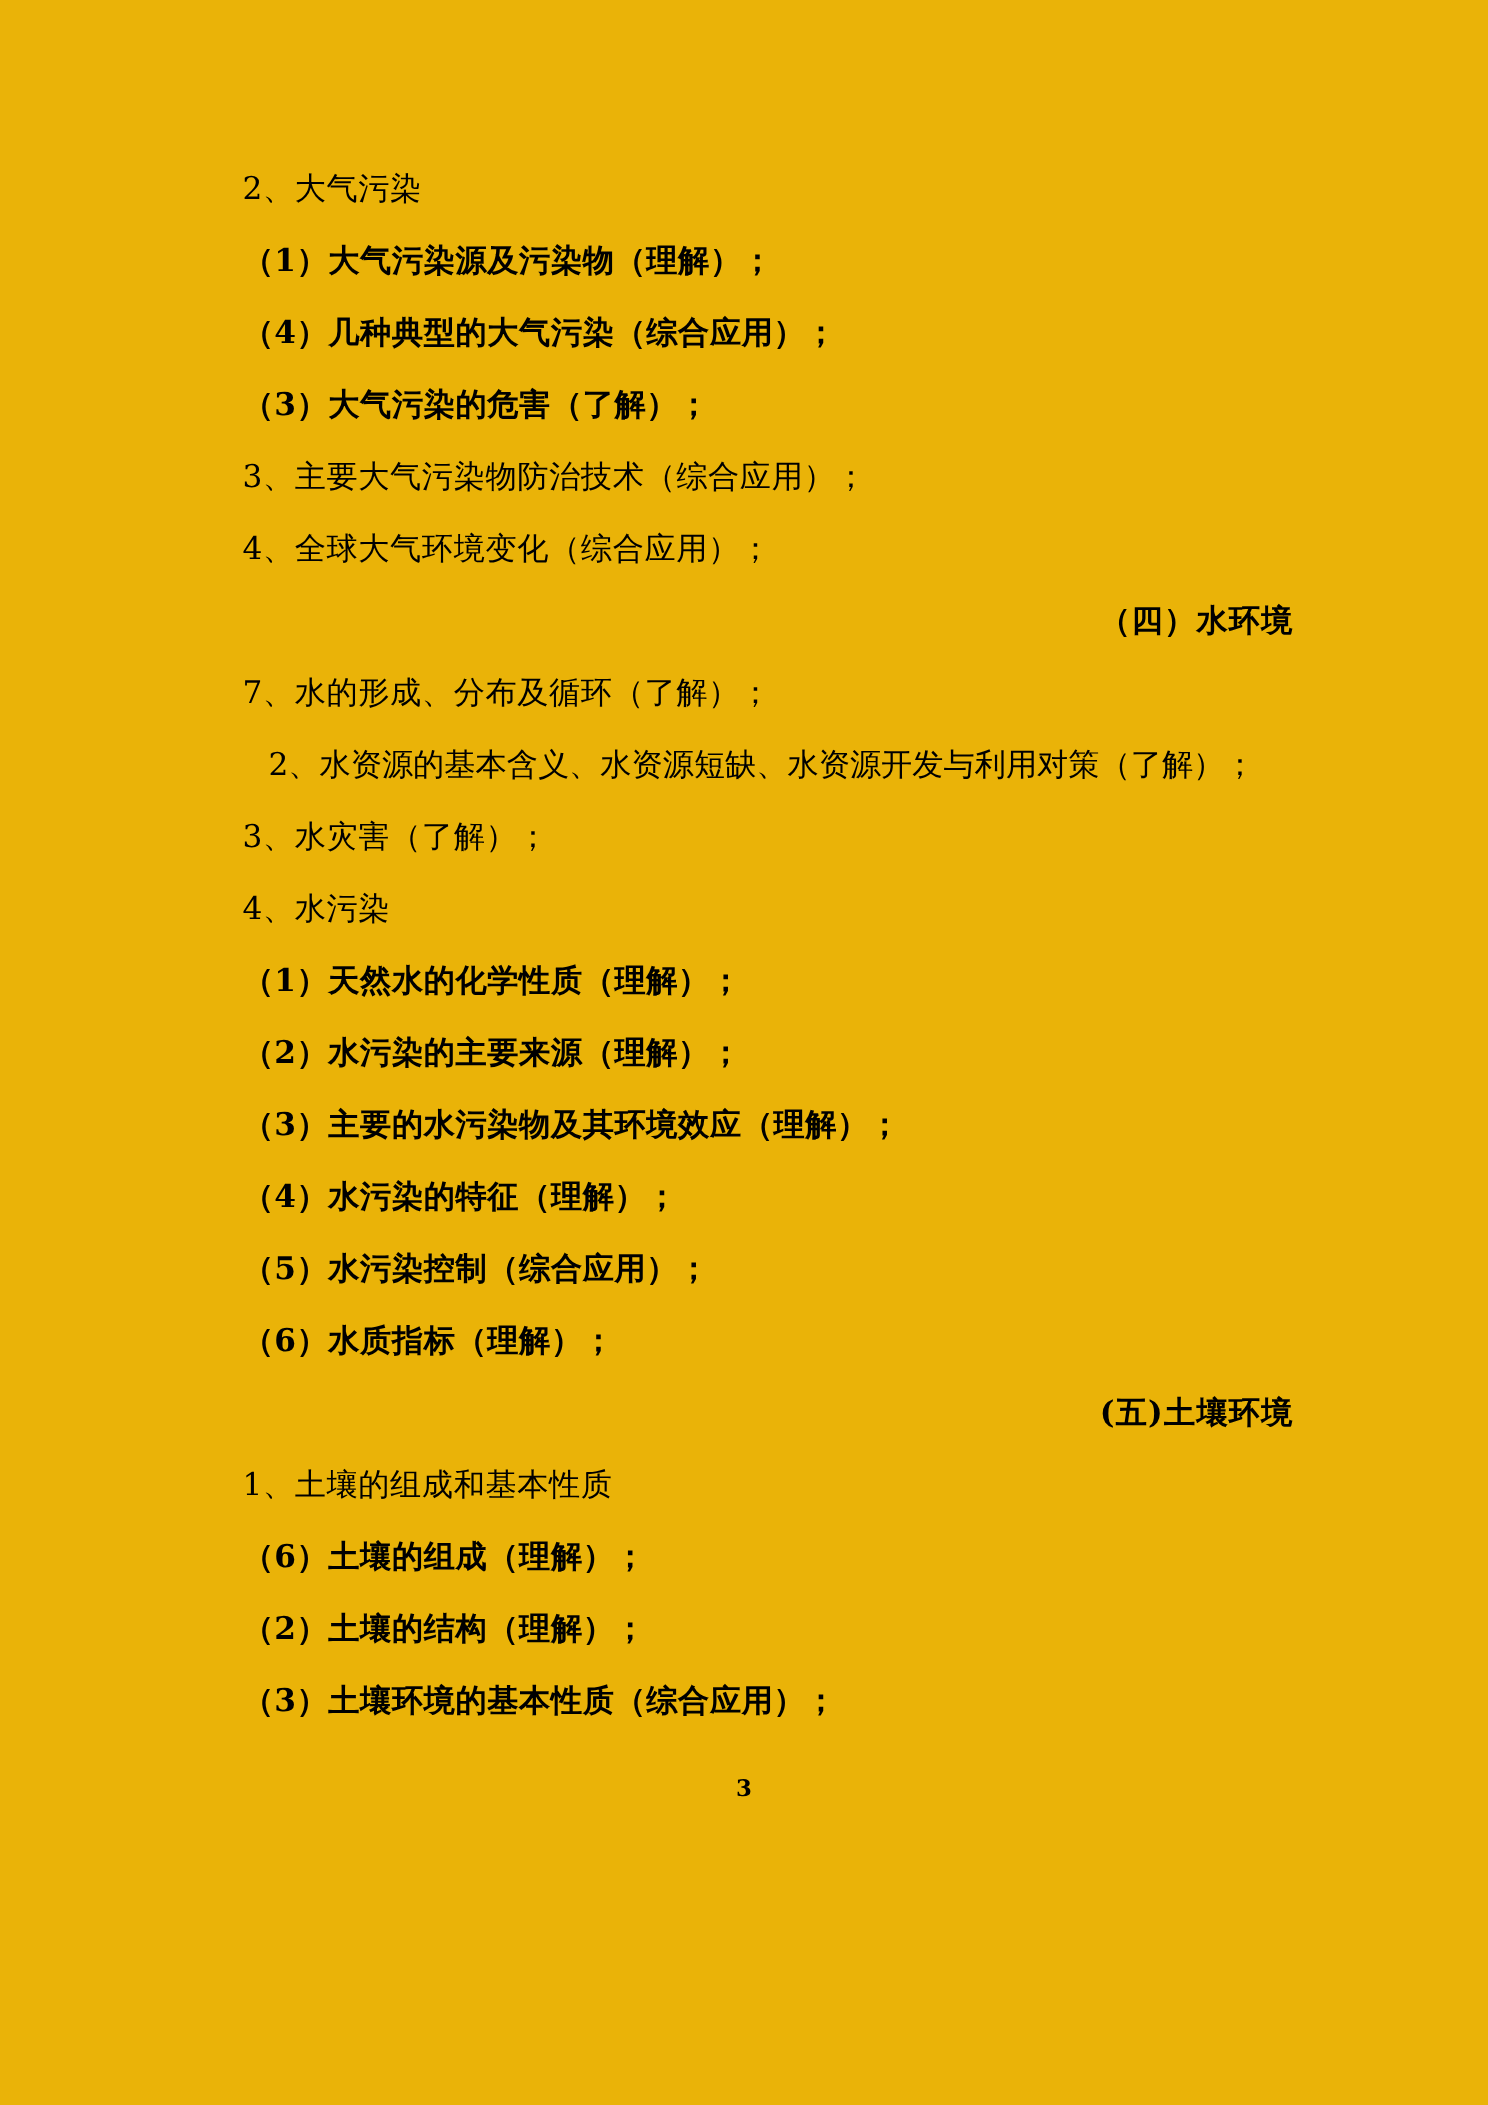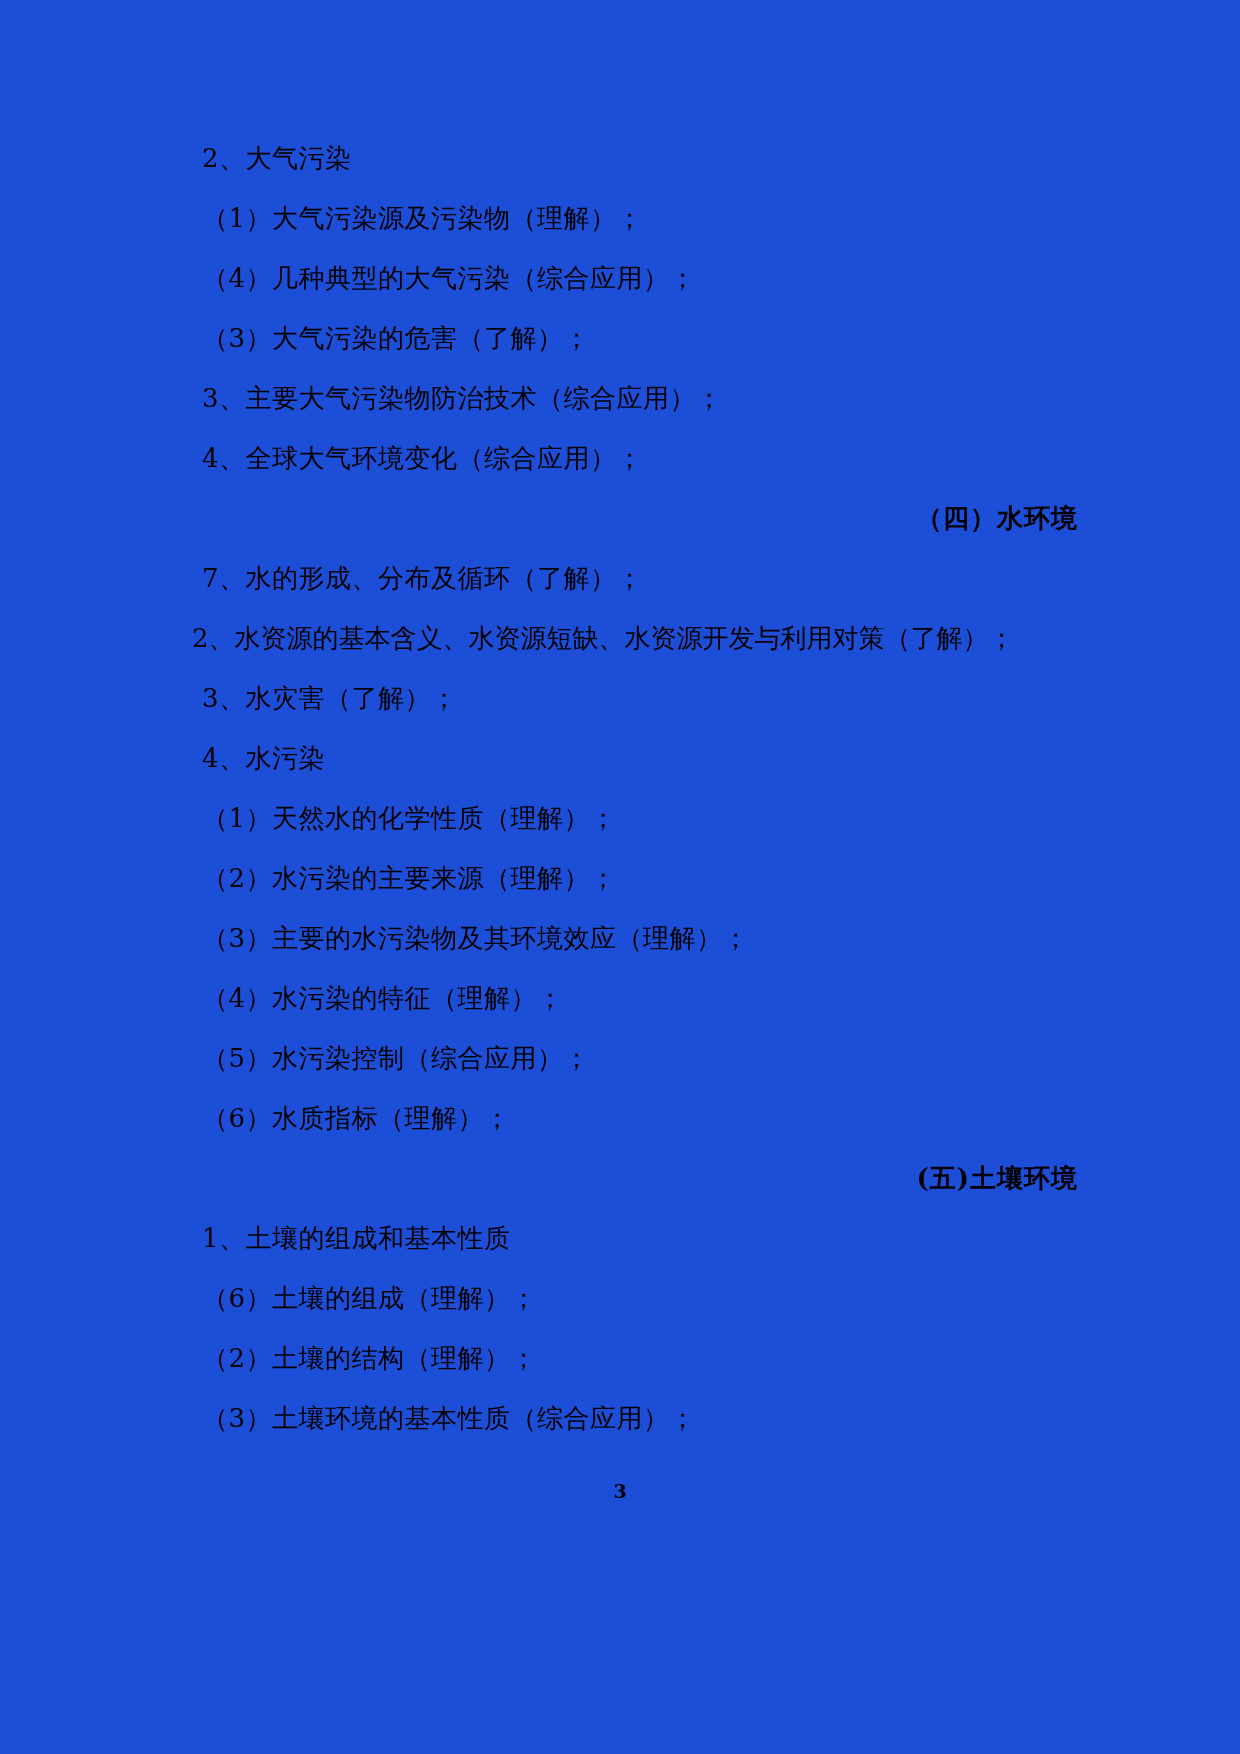--- a/index.html
+++ b/index.html
@@ -5,21 +5,21 @@
   html, body {
     margin: 0;
     padding: 0;
     background: #ffffff;
   }
   .page {
     position: relative;
     width: 1240px;
     height: 1754px;
     margin: 0 auto;
-    background: #1d4ed8;
+    background: #eab308;
     box-sizing: border-box;
     font-family: "DejaVu Serif", "Liberation Serif", serif;
     color: #000000;
   }
   .content {
     position: absolute;
     left: 168px;
     top: 128px;
     width: 910px;
   }
@@ -27,30 +27,32 @@
     font-size: 26px;
     line-height: 60px;
     letter-spacing: 0.5px;
     white-space: nowrap;
   }
   .lvl1 {
     padding-left: 34px;
   }
   .lvl2 {
     padding-left: 34px;
+    font-weight: bold;
   }
   .lvl0 {
     padding-left: 0px;
     font-weight: bold;
     letter-spacing: 1px;
     text-align: right;
   }
   .narrow {
     padding-left: 24px;
     letter-spacing: 0px;
+    text-align: center;
   }
   .page-number {
     position: absolute;
     left: 0;
     right: 0;
     top: 1480px;
     text-align: center;
     font-size: 19px;
     font-weight: bold;
     font-family: "DejaVu Serif", "Liberation Serif", serif;

